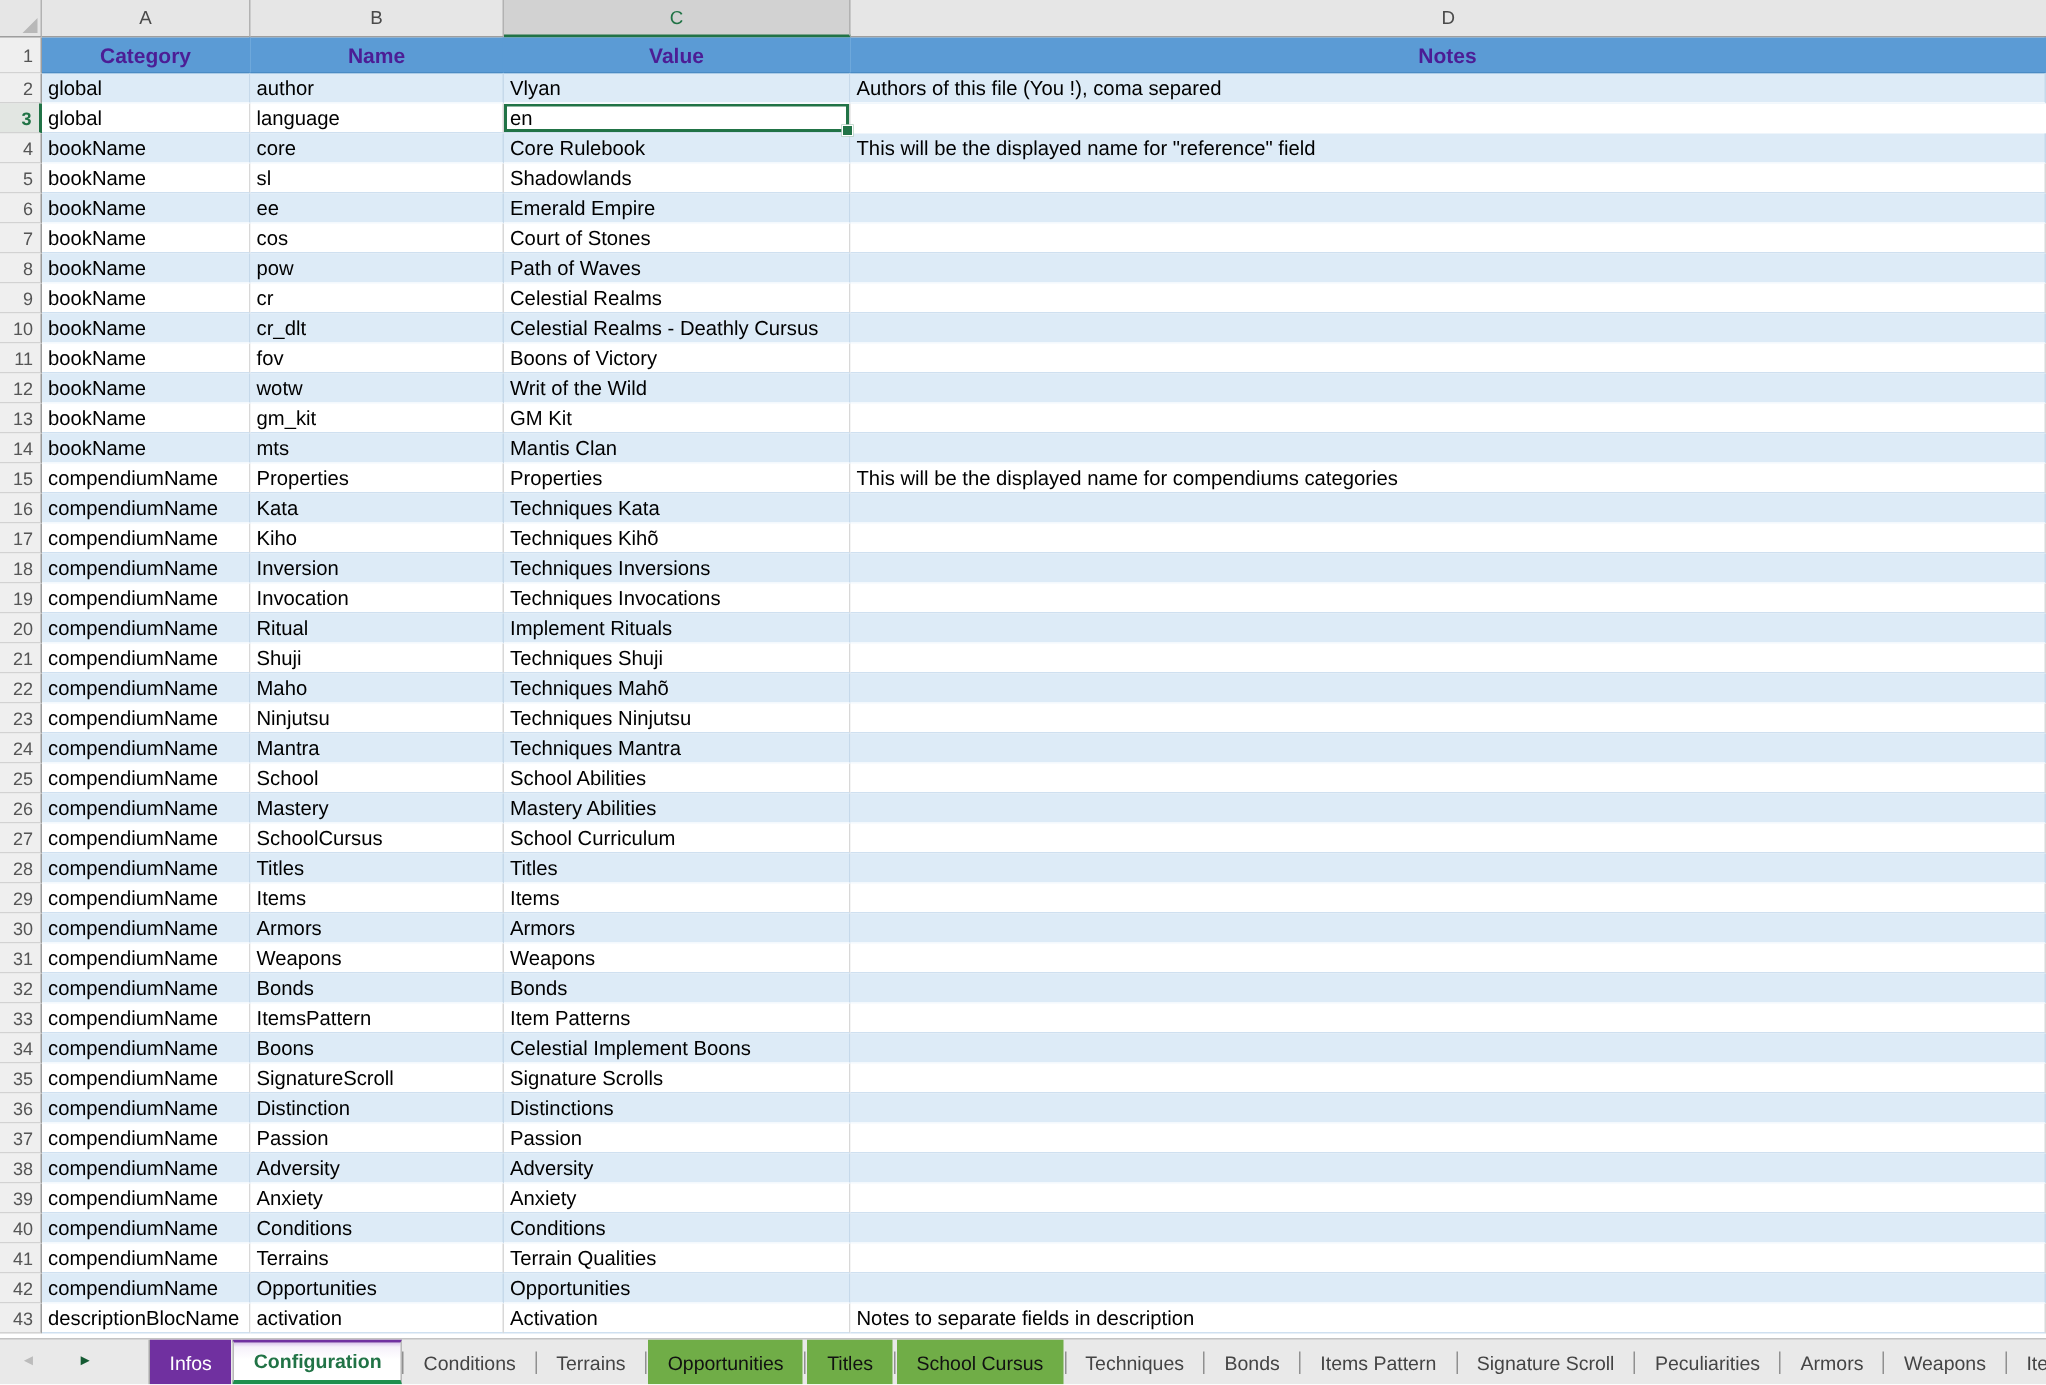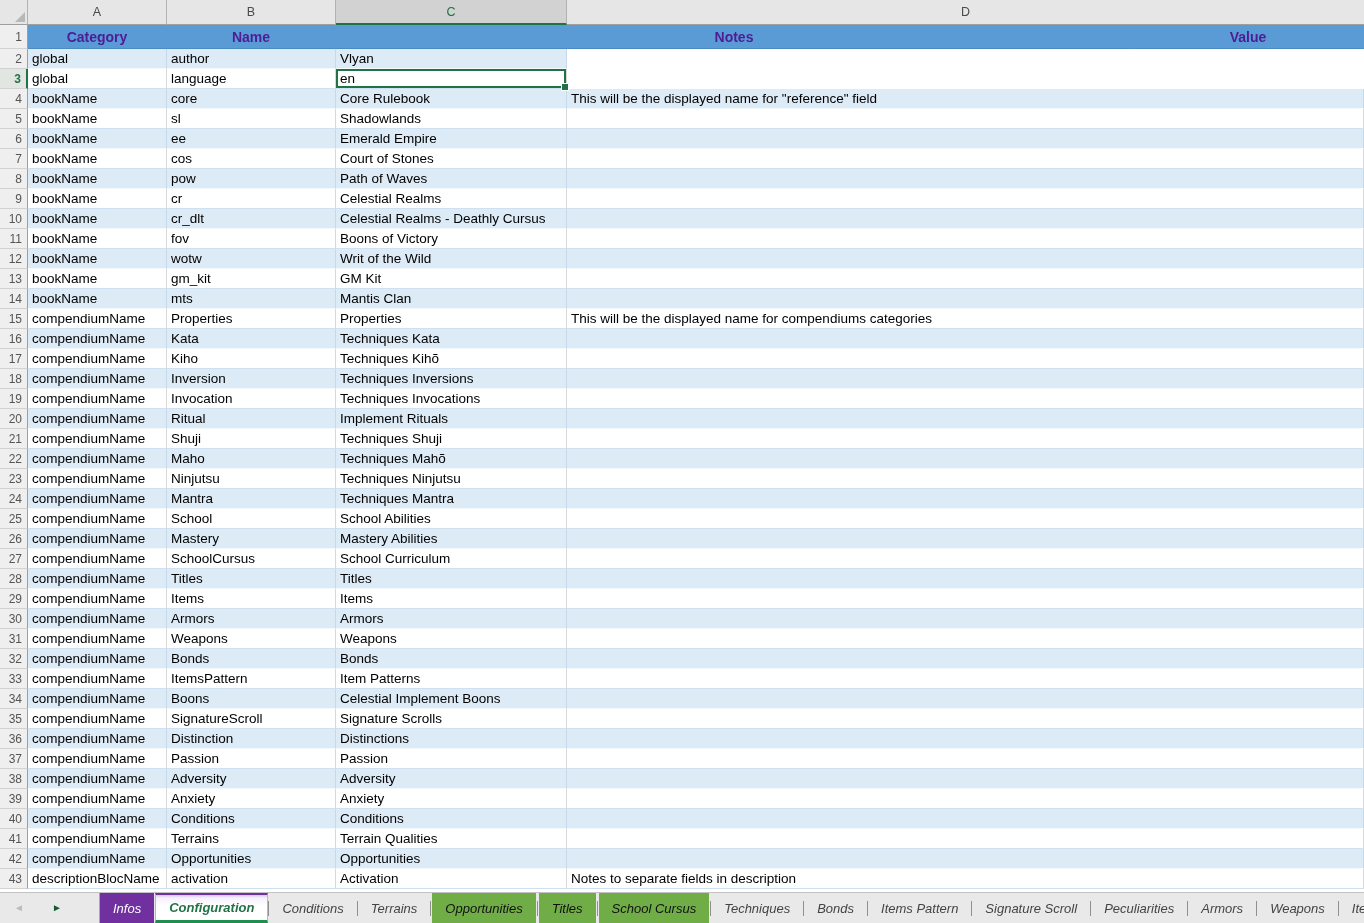--- a/index.html
+++ b/index.html
@@ -34,21 +34,21 @@
   .cell.selcell{ position:relative; overflow:visible; box-shadow:inset 0 0 0 2px var(--accent-green); z-index:2; background:#fff !important; }
   .cell.selcell::after{ content:''; position:absolute; right:-3px; bottom:-3px; width:6px; height:6px;
     background:var(--accent-green); border:1px solid #fff; z-index:3; }
   .sliver{ height:3px; background:#fff; }
   
   .tabbar{ height:31px; background:#E9E9E9; border-top:1px solid #c3c3c3; display:flex; align-items:stretch; overflow:hidden; }
   .nav{ width:100px; flex:none; display:flex; align-items:center; padding-left:14px; gap:28px; border-right:1px solid #a8a8a8; }
   .navbtn{ font-size:10px; line-height:1; cursor:pointer; }
   .nav-left{ color:#bcbcbc; } .nav-right{ color:#145a32; }
   .tabs{ display:flex; align-items:stretch; }
-  .tab{ display:flex; align-items:center; padding:0 13px; font-size:13px; color:#444; cursor:pointer; white-space:nowrap;font-style:italic; }
+  .tab{ display:flex; align-items:center; padding:0 13px; font-size:13px; color:#444; cursor:pointer; white-space:nowrap; }
   .tab.purple{ background:var(--purple); color:#fff; margin-right:1px; }
   .tab.green{ background:var(--green); color:#111; margin:0 1px; }
   .tab.active{ background:linear-gradient(to bottom, #D9C4EA 0px, #F6F1FA 3px, #ffffff 45%);
     color:var(--accent-green); font-weight:bold; border-left:1px solid #b9b9b9; border-right:1px solid #b9b9b9;
     border-top:2px solid var(--purple); border-bottom:3px solid #1E8F4E; }
   .tabsep{ width:1px; height:15px; background:#909090; align-self:center; flex:none; }
 </style>
 </head>
 <body>
 
@@ -64,28 +64,29 @@
         <div class="colhead colC selcol">C</div>
         <div class="colhead colD">D</div>
       </div>
   </div>
 
   <div id="grid">
       <div class="row header-row">
         <div class="rowhead">1</div>
         <div class="cell hcell colA">Category</div>
         <div class="cell hcell colB">Name</div>
+        <div class="cell hcell colC">Value</div>
         <div class="cell hcell colD">Notes</div>
-        <div class="cell hcell colC">Value</div>
       </div>
       <div class="row band">
         <div class="rowhead">2</div>
         <div class="cell colA">global</div>
         <div class="cell colB">author</div>
         <div class="cell colC">Vlyan</div>
+        <div class="cell colD">Authors of this file (You !), coma separed</div>
       </div>
       <div class="row">
         <div class="rowhead selrow">3</div>
         <div class="cell colA">global</div>
         <div class="cell colB">language</div>
         <div class="cell colC selcell">en</div>
       </div>
       <div class="row band">
         <div class="rowhead">4</div>
         <div class="cell colA">bookName</div>

